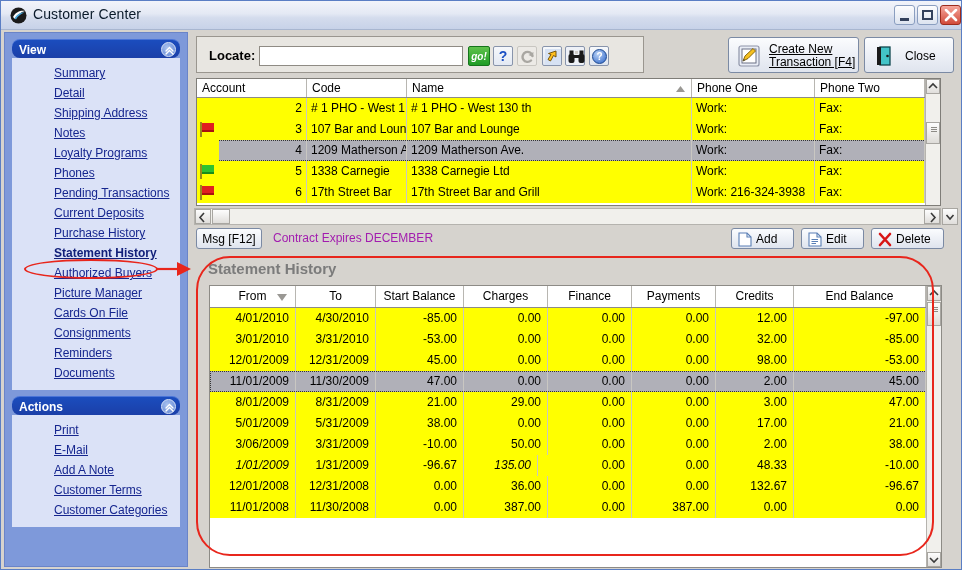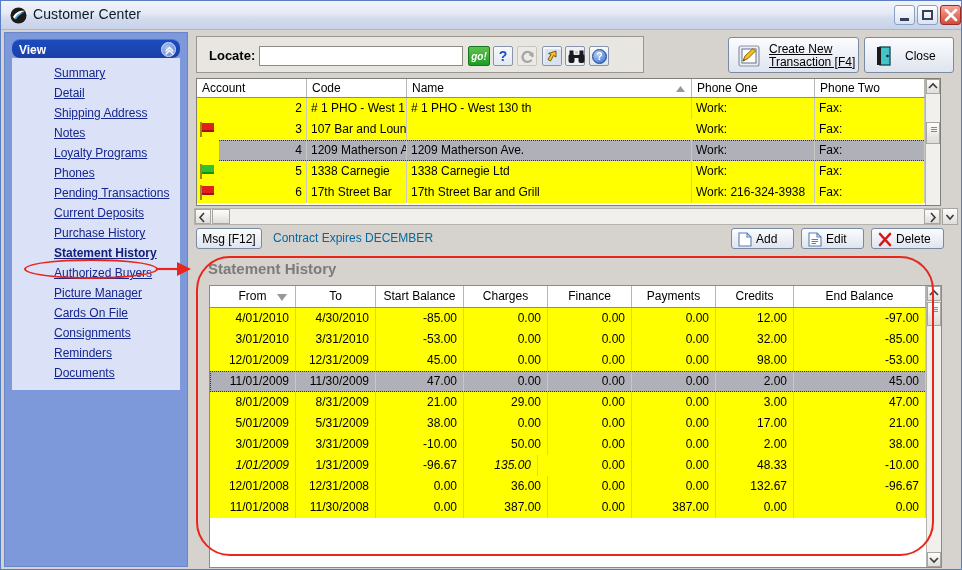--- a/index.html
+++ b/index.html
@@ -283,21 +283,21 @@
   #msgrow { position: absolute; left: 0; top: 196px; width: 769px; height: 26px; }
   #btn-msg {
     position: absolute; left: 5px; top: 0;
     width: 66px; height: 21px;
     border: 1px solid #7b8aa4; border-radius: 3px;
     background: linear-gradient(to bottom,#fbfcfe,#dfe4ee);
     font-size: 12px; text-align: center; line-height: 20px; color: #000;
   }
   #msgtext {
     position: absolute; left: 82px; top: 3px;
-    font-size: 12px; color: #0369a1;
+    font-size: 12px; color: #a21caf;
   }
   .smbtn {
     position: absolute; top: 0;
     height: 21px;
     border: 1px solid #7b8aa4; border-radius: 3px;
     background: linear-gradient(to bottom,#fbfcfe,#dfe4ee);
   }
   .smbtn .sico { position: absolute; left: 6px; top: 3px; width: 14px; height: 15px; }
   .smbtn .slbl { position: absolute; left: 24px; top: 3px; font-size: 12px; color: #000; }
   #btn-add { left: 540px; width: 63px; }
@@ -399,20 +399,37 @@
         <div class="nav-item active">Statement History</div>
         <div class="nav-item">Authorized Buyers</div>
         <div class="nav-item">Picture Manager</div>
         <div class="nav-item">Cards On File</div>
         <div class="nav-item">Consignments</div>
         <div class="nav-item">Reminders</div>
         <div class="nav-item">Documents</div>
       </div>
     </div>
 
+    <div class="section">
+      <div class="sec-head">
+        <span class="sec-title">Actions</span>
+        <span class="chev">
+          <svg width="11" height="11" viewBox="0 0 11 11">
+            <path d="M2 6 L5.5 2.5 L9 6 M2 9 L5.5 5.5 L9 9" stroke="#ffffff" stroke-width="1.4" fill="none" stroke-linecap="round"></path>
+          </svg>
+        </span>
+      </div>
+      <div class="sec-body">
+        <div class="nav-item">Print</div>
+        <div class="nav-item">E-Mail</div>
+        <div class="nav-item">Add A Note</div>
+        <div class="nav-item">Customer Terms</div>
+        <div class="nav-item">Customer Categories</div>
+      </div>
+    </div>
   </div>
 
   <div id="sh-ellipse"></div>
   <svg id="sh-arrow" width="36" height="20" viewBox="0 0 36 20">
     <path d="M0 10 L22 10" stroke="#e8261c" stroke-width="2.2"></path>
     <path d="M20 3 L34 10 L20 17 Z" fill="#e8261c"></path>
   </svg>
 
   <div id="right">
 
@@ -498,20 +515,21 @@
         <div class="crow">
           <div class="flagcell">
             <svg width="18" height="17" viewBox="0 0 18 17" style="position:absolute;left:2px;top:2px;">
               <rect x="1" y="1" width="2" height="15" fill="#9a8a1a"></rect>
               <path d="M3 2 L15 2 L15 9 L3 9 Z" fill="#e02020"></path>
               <path d="M3 9 L15 9 L15 11 L3 11 Z" fill="#a81010"></path>
             </svg>
           </div>
           <div class="ccell num" style="left:0;width:110px;">3</div>
           <div class="ccell" style="left:110px;width:100px;">107 Bar and Loun</div>
+          <div class="ccell" style="left:210px;width:285px;">107 Bar and Lounge</div>
           <div class="ccell" style="left:495px;width:123px;text-align:left;">Work:</div>
           <div class="ccell" style="left:618px;width:110px;text-align:left;">Fax:</div>
         </div>
 
         <div class="crow sel">
           <div class="flagcell"></div>
           <div class="ccell num" style="left:0;width:110px;">4</div>
           <div class="ccell" style="left:110px;width:100px;">1209 Matherson A</div>
           <div class="ccell" style="left:210px;width:285px;">1209 Matherson Ave.</div>
           <div class="ccell" style="left:495px;width:123px;text-align:left;">Work:</div>
@@ -683,21 +701,21 @@
             <div class="scell" style="left: 0px; width: 86px;">5/01/2009</div>
             <div class="scell" style="left: 86px; width: 80px;">5/31/2009</div>
             <div class="scell" style="left: 166px; width: 88px;">38.00</div>
             <div class="scell" style="left: 254px; width: 84px;">0.00</div>
             <div class="scell" style="left: 338px; width: 84px;">0.00</div>
             <div class="scell" style="left: 422px; width: 84px;">0.00</div>
             <div class="scell" style="left: 506px; width: 78px;">17.00</div>
             <div class="scell" style="left: 584px; width: 132px;">21.00</div>
           </div>
           <div class="srow">
-            <div class="scell" style="left: 0px; width: 86px;">3/01/2009</div>
+            <div class="scell" style="left: 0px; width: 86px;">3/06/2009</div>
             <div class="scell" style="left: 86px; width: 80px;">3/31/2009</div>
             <div class="scell" style="left: 166px; width: 88px;">-10.00</div>
             <div class="scell" style="left: 254px; width: 84px;">50.00</div>
             <div class="scell" style="left: 338px; width: 84px;">0.00</div>
             <div class="scell" style="left: 422px; width: 84px;">0.00</div>
             <div class="scell" style="left: 506px; width: 78px;">2.00</div>
             <div class="scell" style="left: 584px; width: 132px;">38.00</div>
           </div>
           <div class="srow">
             <div class="scell" style="left: 0px; width: 86px; font-style: italic;">1/01/2009</div>

